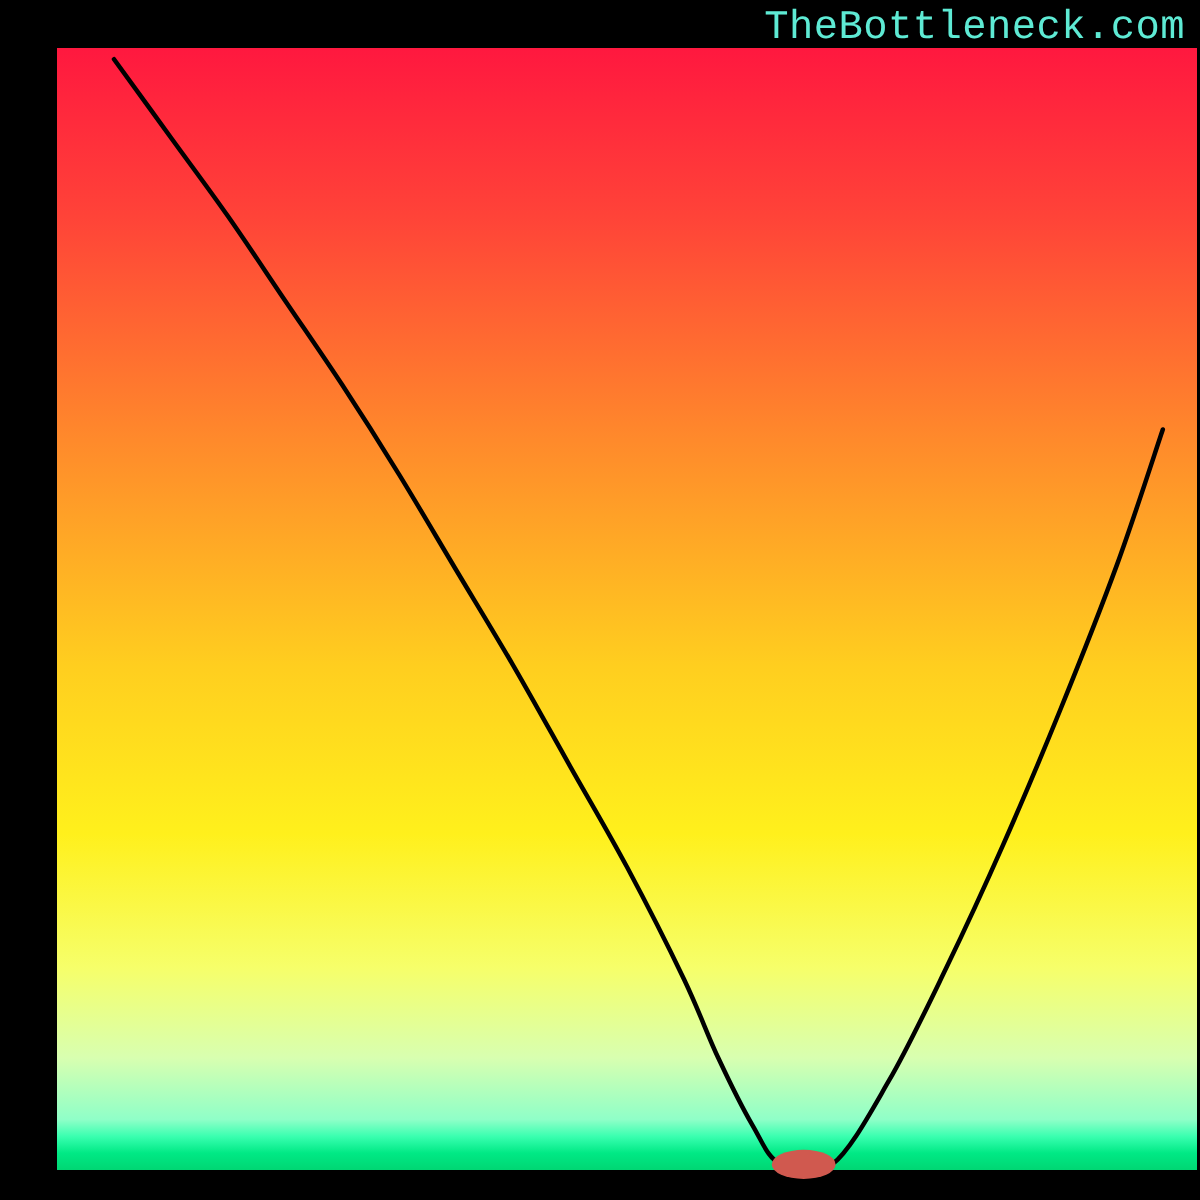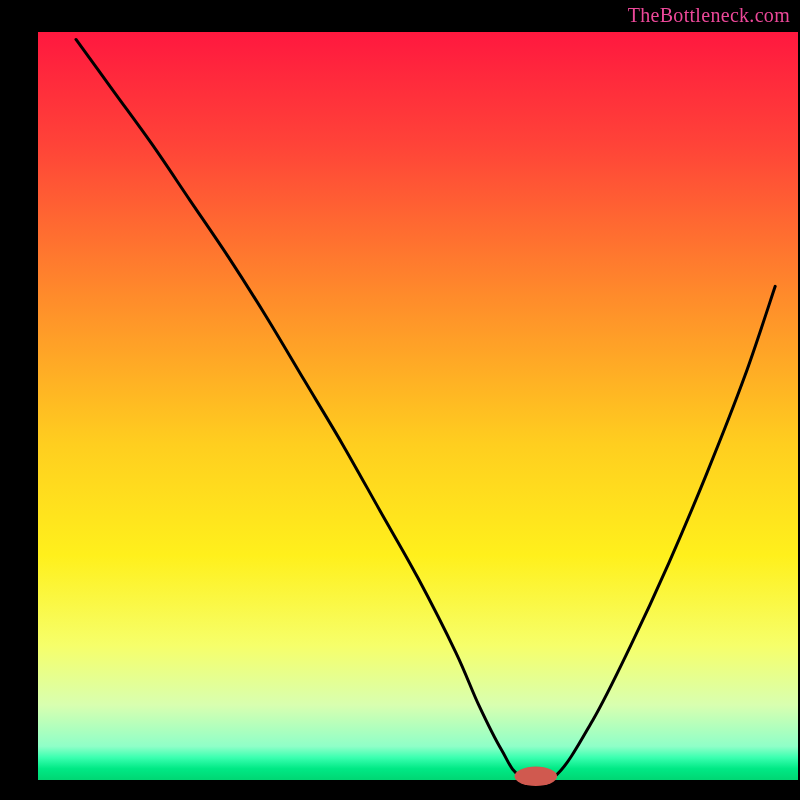--- a/index.html
+++ b/index.html
@@ -13,23 +13,23 @@
   .canvas {
     position: relative;
     width: 800px;
     height: 800px;
     background: #000;
   }
   .watermark {
     position: absolute;
     top: 4px;
     right: 10px;
-    color: #ec4899;
-    font-family: Liberation Serif, serif;
-    font-size: 20px;
+    color: #5eead4;
+    font-family: Liberation Mono, monospace;
+    font-size: 27px;
     font-weight: 500;
     letter-spacing: 0.3px;
     user-select: none;
   }
   svg {
     position: absolute;
     top: 0;
     left: 0;
   }
 </style>

